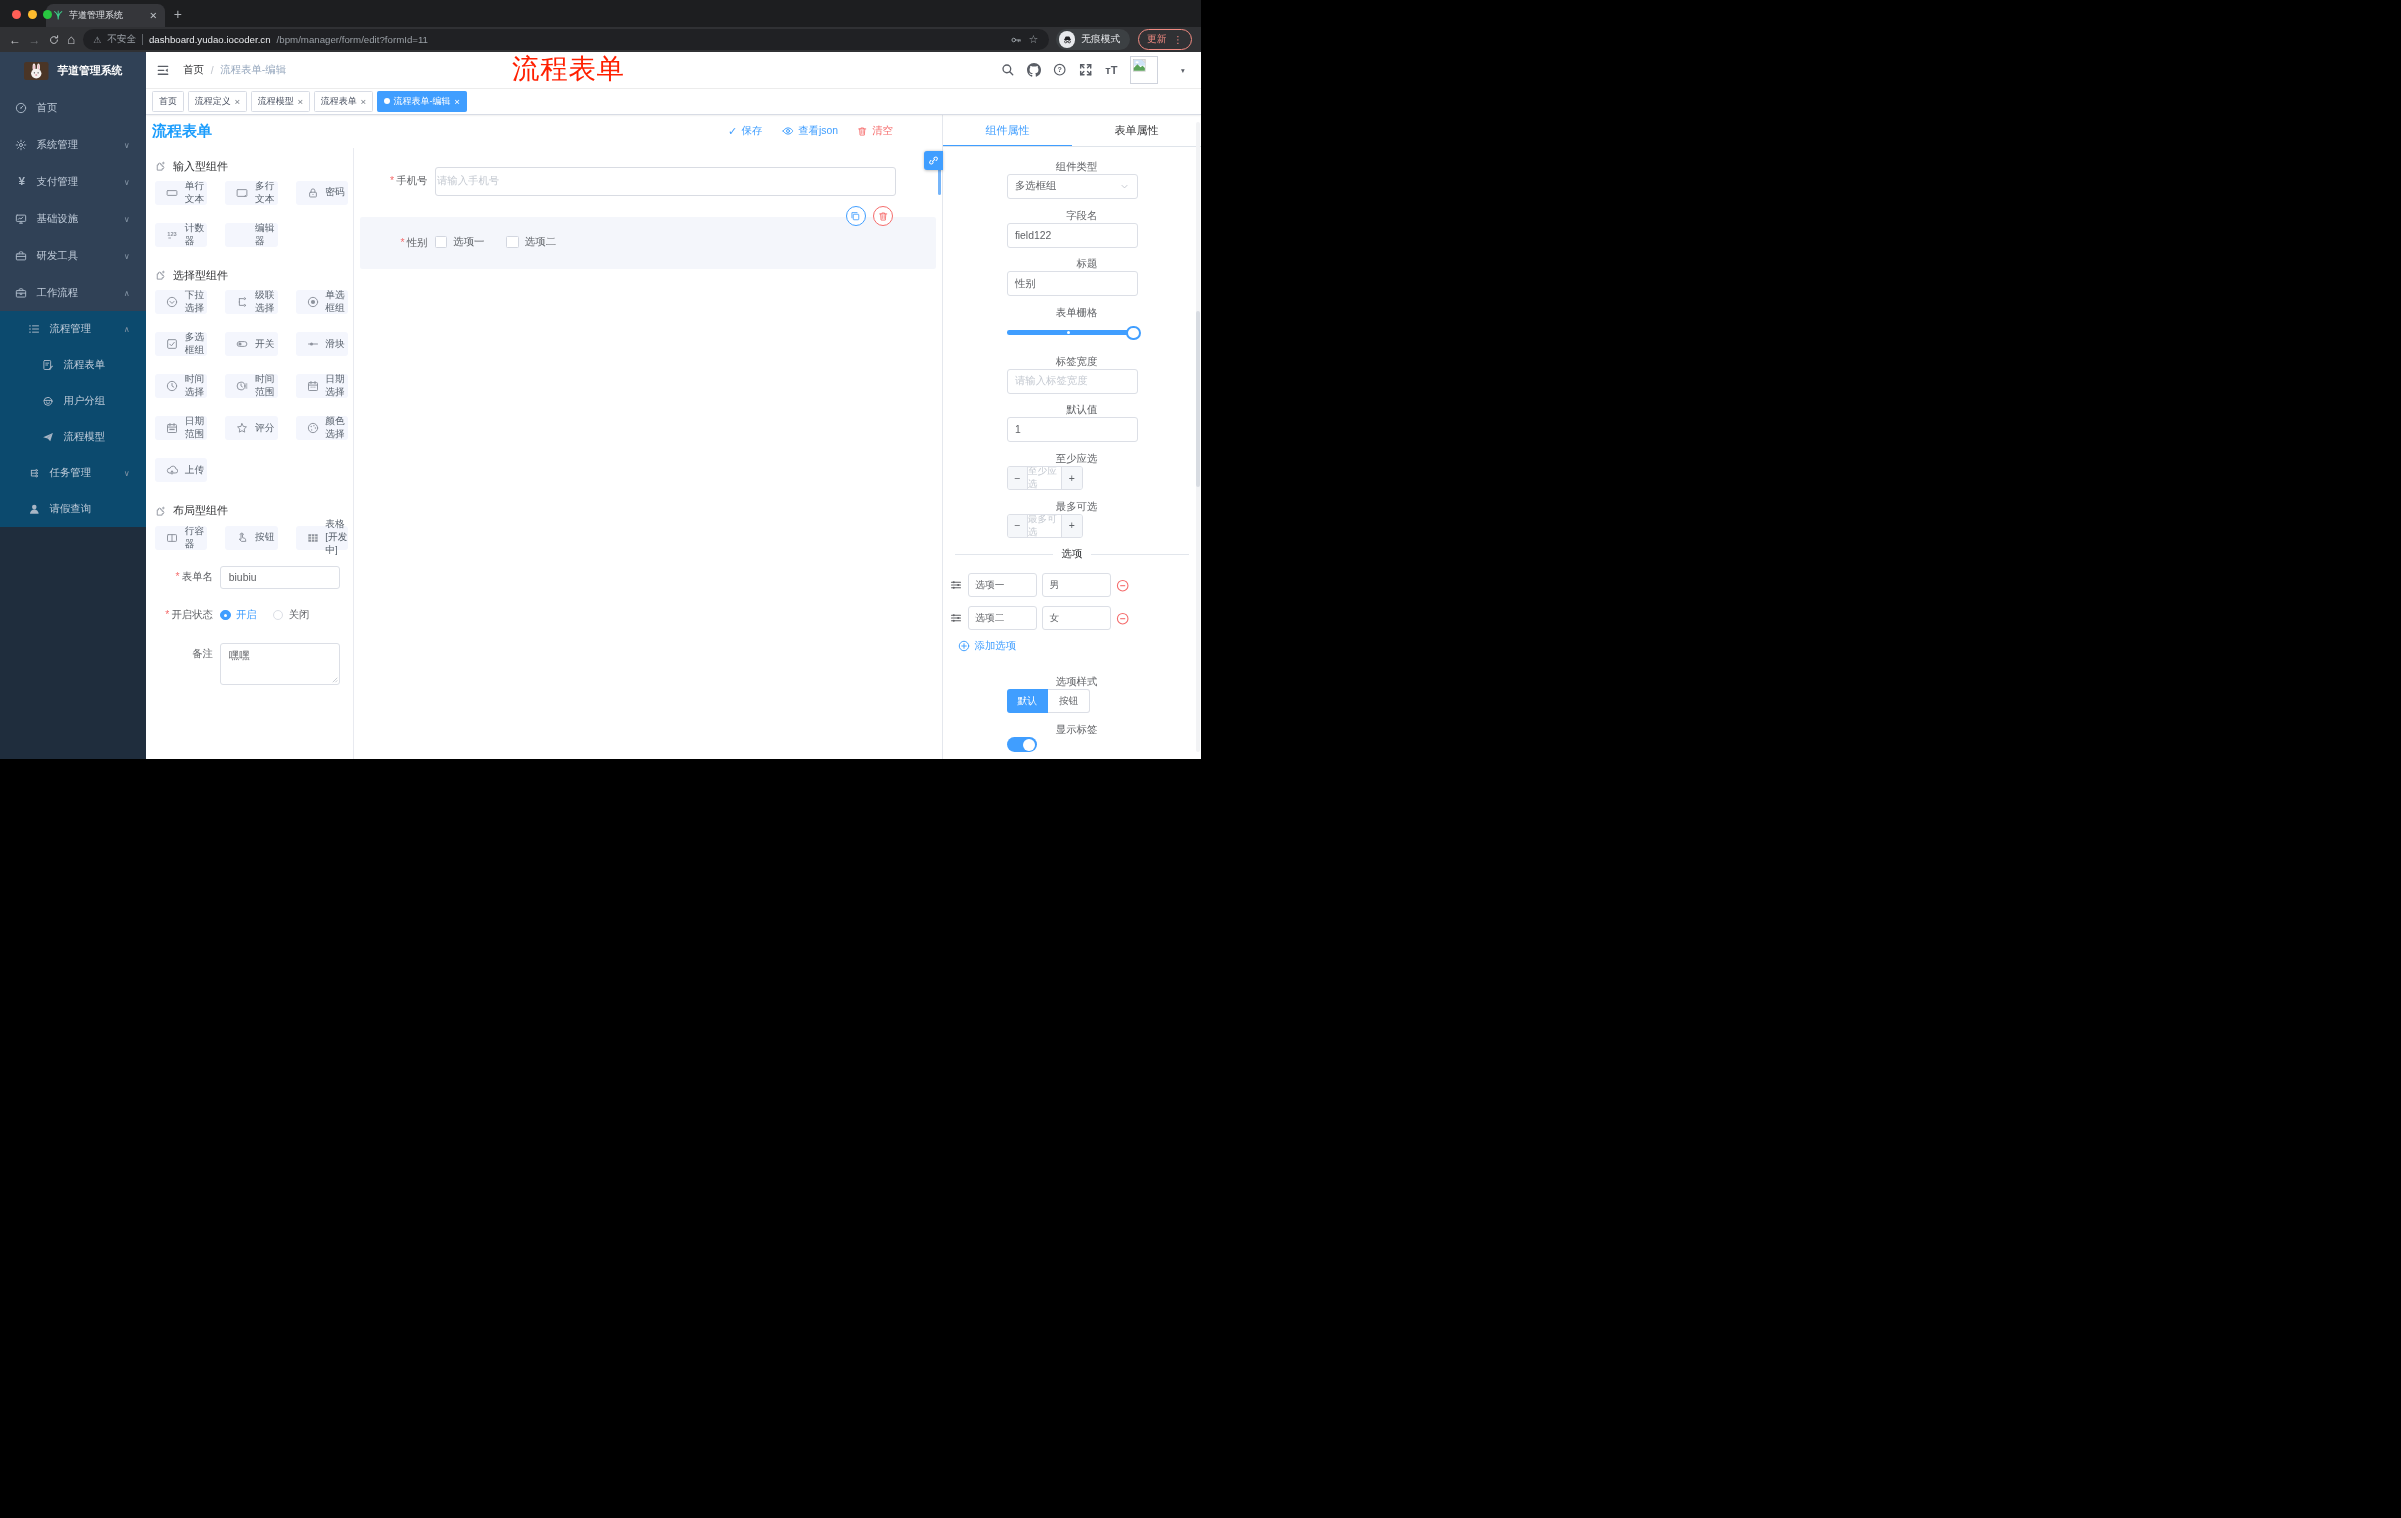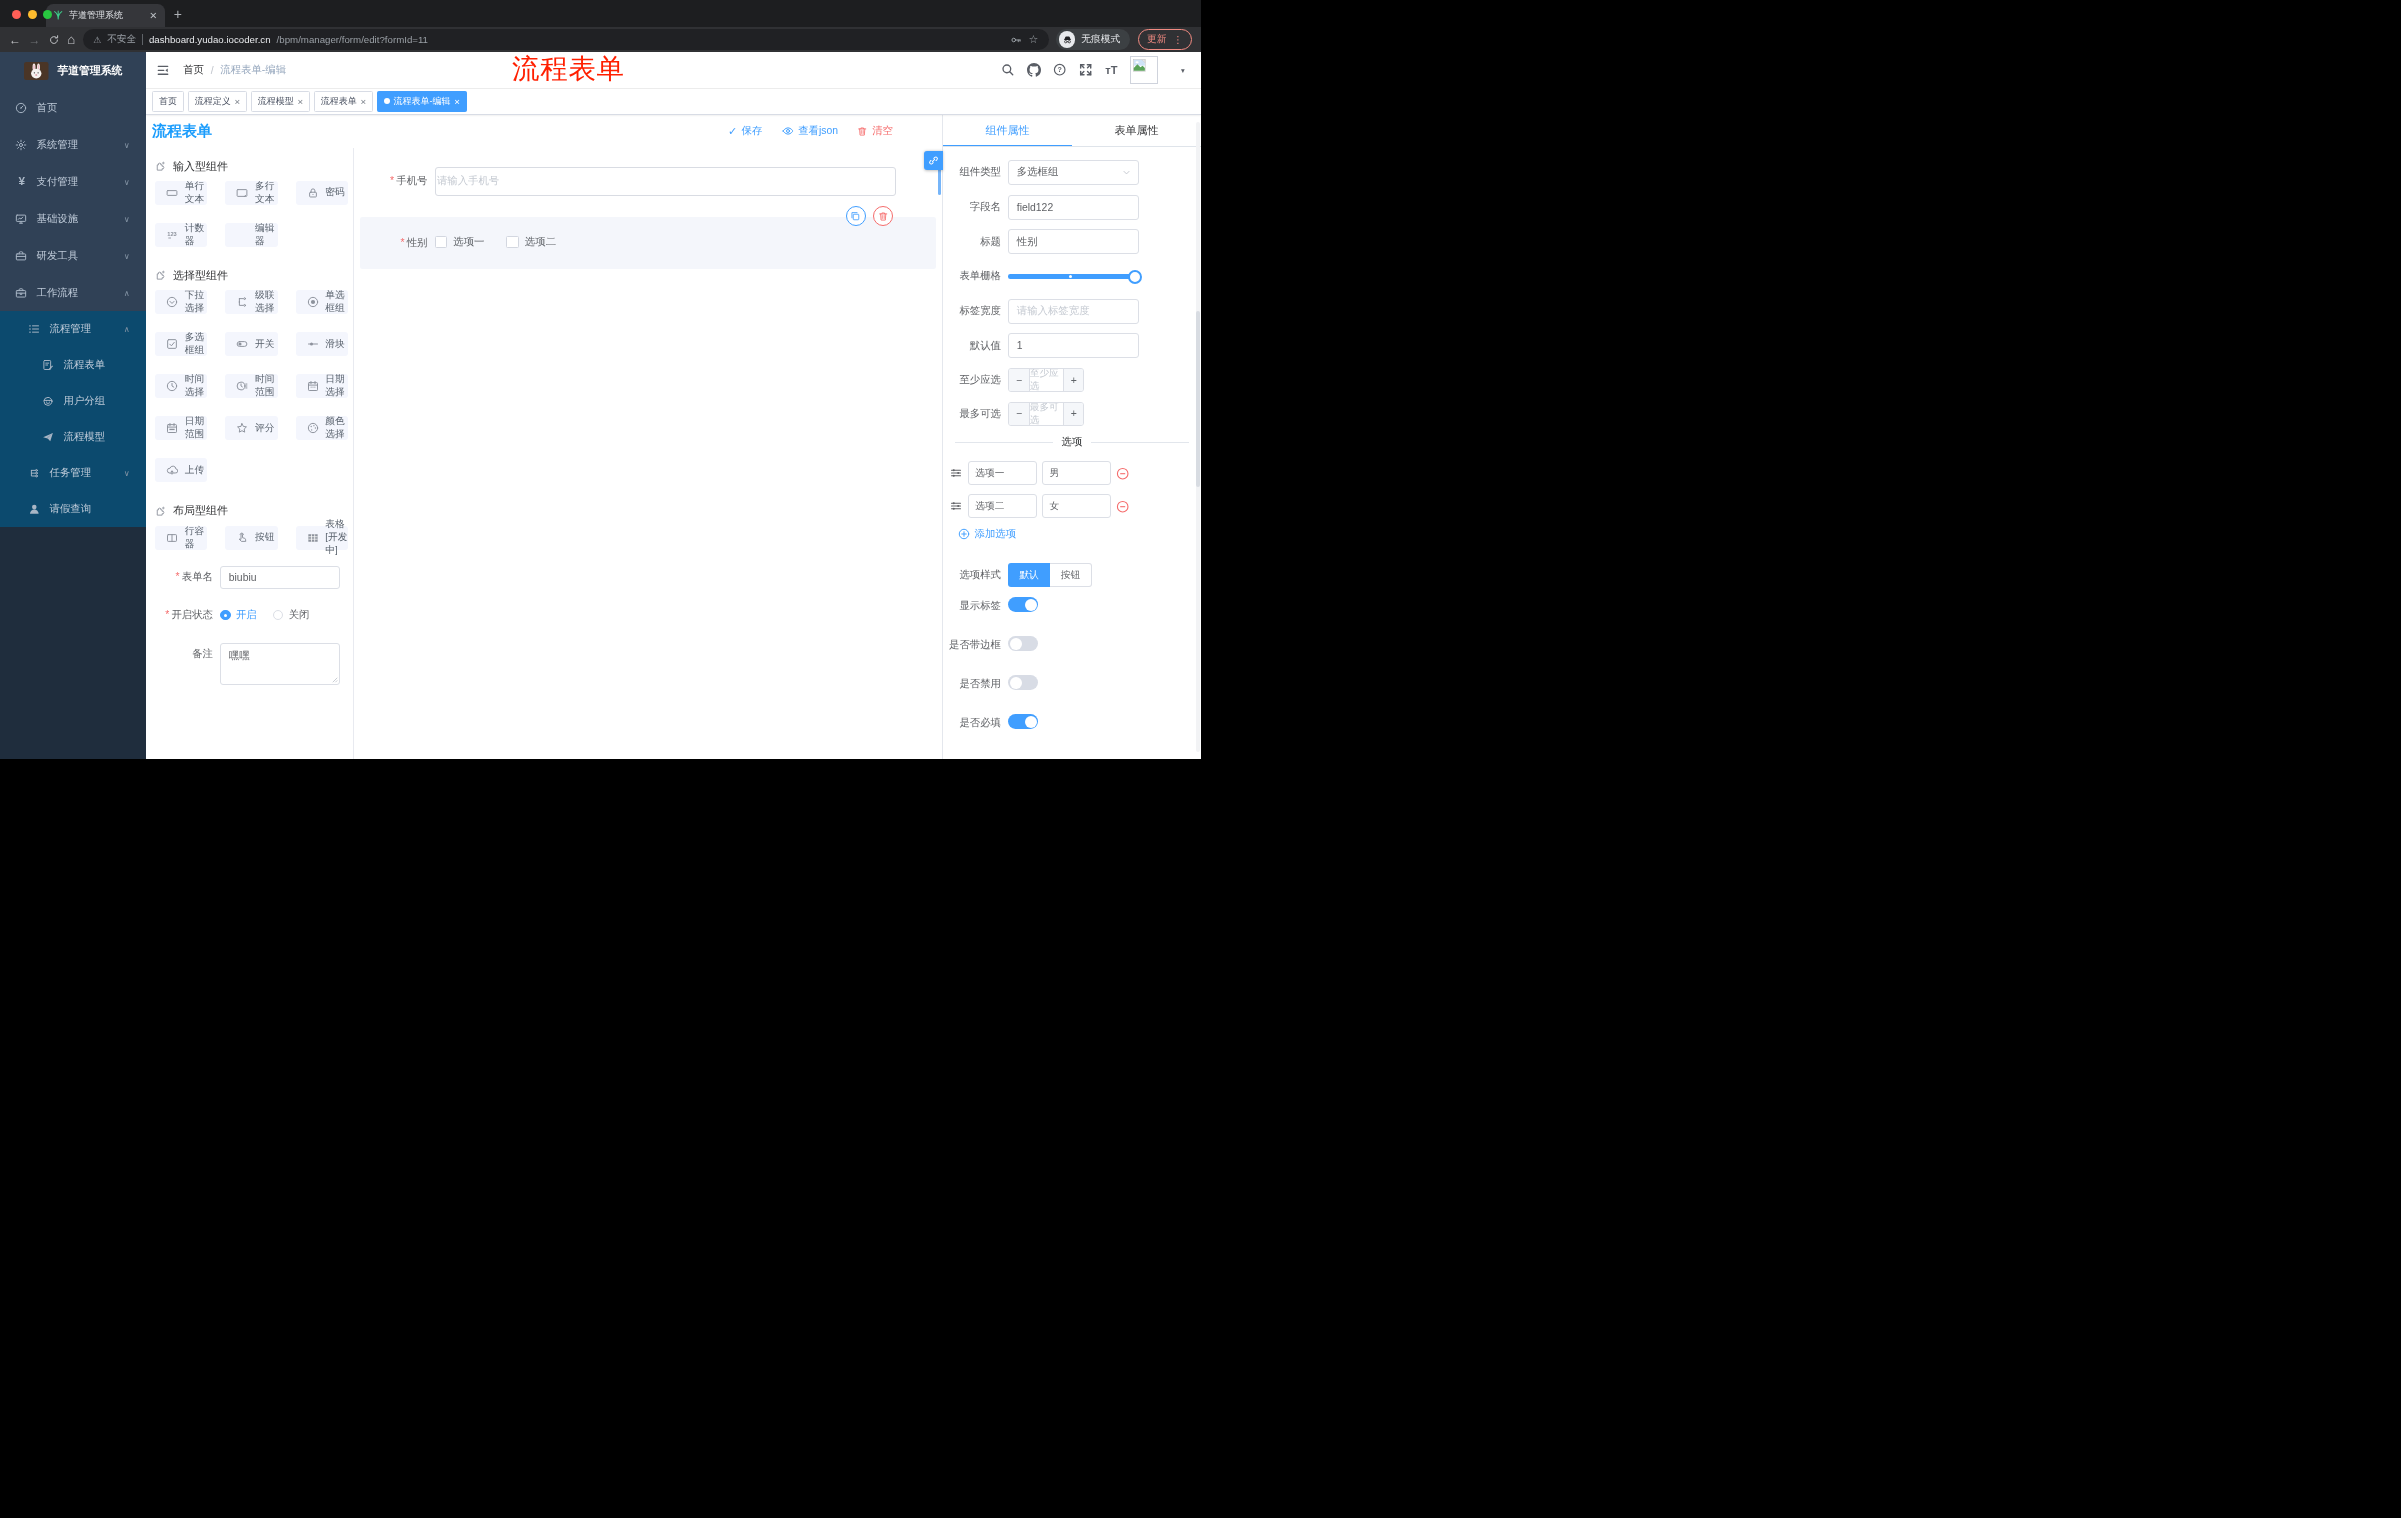--- a/index.html
+++ b/index.html
@@ -106,21 +106,21 @@
   .circle-btn.rd{border:0.7px solid #f56c6c;color:#f56c6c;}
   .cv-scroll{position:absolute;right:0.7px;top:4.5px;width:3px;height:43px;background:#5ea8f8;border-radius:1.5px;opacity:.85;}
   
   .props{width:258px;border-left:0.7px solid #e4e7ed;position:relative;display:flex;flex-direction:column;flex-shrink:0;}
   .ptabs{height:31px;display:flex;position:relative;border-bottom:0.7px solid #dfe4ea;flex-shrink:0;}
   .ptab{flex:1;display:flex;align-items:center;justify-content:center;font-size:11px;color:#303133;}
   .ptab.active{color:#409eff;}
   .ptab-line{position:absolute;bottom:-0.7px;left:0;width:50%;height:1.5px;background:#409eff;}
   .link-btn{position:absolute;left:-19.3px;top:36px;width:19.3px;height:19.3px;background:#409eff;border-radius:3px 0 0 3px;color:#fff;display:flex;align-items:center;justify-content:center;box-shadow:0 0.7px 3px rgba(0,0,0,.25);z-index:3;}
   .pbody{flex:1;padding-top:13.4px;overflow:hidden;}
-  .prow{display:flex;align-items:center;margin-bottom:9.7px;}
+  .prow{display:flex;align-items:center;margin-bottom:9.7px;flex-direction:column;}
   .plabel{width:58px;text-align:right;margin-right:7.4px;font-size:10.4px;color:#606266;flex-shrink:0;white-space:nowrap;}
   .pctl{width:131px;}
   .pselect,.pinput{height:25px;border:0.7px solid #dcdfe6;border-radius:3px;display:flex;align-items:center;padding:0 7.4px;font-size:10.4px;color:#606266;background:#fff;box-sizing:border-box;}
   .pselect .sp,.pinput .sp{flex:1;}
   .pselect .chev{color:#c0c4cc;}
   .ph{color:#c4c9d1;}
   .slider{position:relative;height:25px;display:flex;align-items:center;width:131px;}
   .strack{height:4.5px;background:#409eff;border-radius:2.2px;width:100%;}
   .sdot{position:absolute;left:46%;top:11px;width:3px;height:3px;border-radius:50%;background:#fff;}
   .shandle{position:absolute;right:-3px;top:6px;width:10.4px;height:10.4px;background:#fff;border:2.2px solid #409eff;border-radius:50%;}

